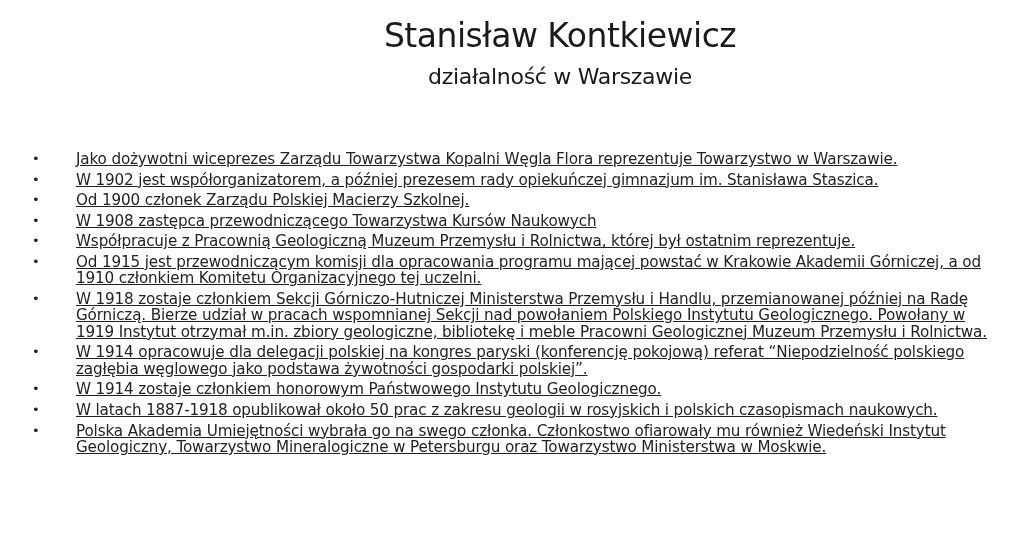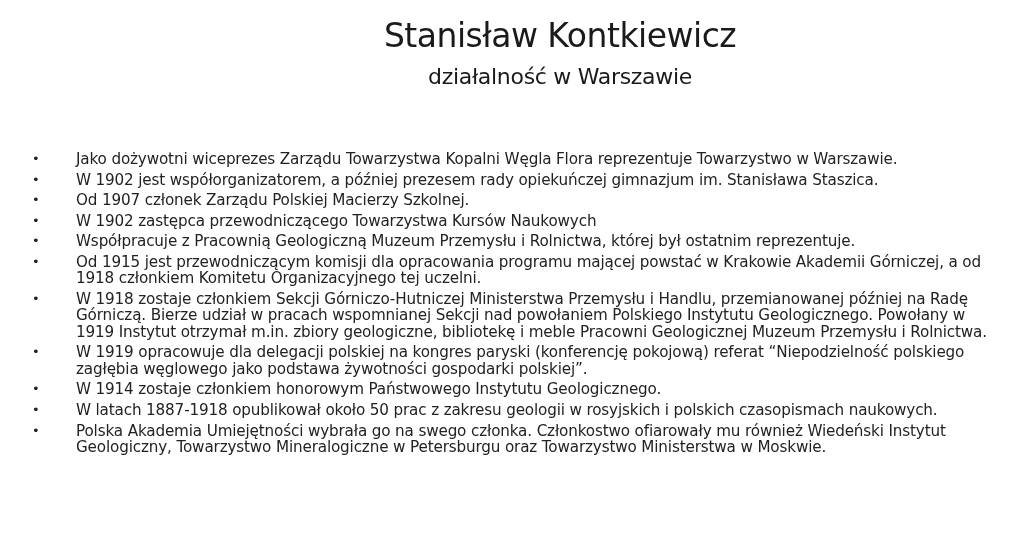--- a/index.html
+++ b/index.html
@@ -60,20 +60,21 @@
     }
     .bullet-dot {
       position: absolute;
       left: 2px;
       top: 0;
       font-size: 13px;
       line-height: 16.4px;
     }
     .bullet-text {
       display: block;
+      text-decoration: underline;
     }
   </style>
 </head>
 <body>
 
 <div class="slide">
   <div class="title-block">
     <div class="title-line1">Stanisław Kontkiewicz</div>
     <div class="title-line2">działalność w Warszawie</div>
   </div>
@@ -82,41 +83,41 @@
     <li class="bullet-item">
       <span class="bullet-dot">•</span>
       <span class="bullet-text">Jako dożywotni wiceprezes Zarządu Towarzystwa Kopalni Węgla Flora reprezentuje Towarzystwo w Warszawie.</span>
     </li>
     <li class="bullet-item">
       <span class="bullet-dot">•</span>
       <span class="bullet-text">W 1902 jest współorganizatorem, a później prezesem rady opiekuńczej gimnazjum im. Stanisława Staszica.</span>
     </li>
     <li class="bullet-item">
       <span class="bullet-dot">•</span>
-      <span class="bullet-text">Od 1907 członek Zarządu Polskiej Macierzy Szkolnej.</span>
+      <span class="bullet-text">Od 1900 członek Zarządu Polskiej Macierzy Szkolnej.</span>
     </li>
     <li class="bullet-item">
       <span class="bullet-dot">•</span>
-      <span class="bullet-text">W 1902 zastępca przewodniczącego Towarzystwa Kursów Naukowych</span>
+      <span class="bullet-text">W 1908 zastępca przewodniczącego Towarzystwa Kursów Naukowych</span>
     </li>
     <li class="bullet-item">
       <span class="bullet-dot">•</span>
       <span class="bullet-text">Współpracuje z Pracownią Geologiczną Muzeum Przemysłu i Rolnictwa, której był ostatnim reprezentuje.</span>
     </li>
     <li class="bullet-item">
       <span class="bullet-dot">•</span>
-      <span class="bullet-text">Od 1915 jest przewodniczącym komisji dla opracowania programu mającej powstać w Krakowie Akademii Górniczej, a od 1918 członkiem Komitetu Organizacyjnego tej uczelni.</span>
+      <span class="bullet-text">Od 1915 jest przewodniczącym komisji dla opracowania programu mającej powstać w Krakowie Akademii Górniczej, a od 1910 członkiem Komitetu Organizacyjnego tej uczelni.</span>
     </li>
     <li class="bullet-item">
       <span class="bullet-dot">•</span>
       <span class="bullet-text">W 1918 zostaje członkiem Sekcji Górniczo-Hutniczej Ministerstwa Przemysłu i Handlu, przemianowanej później na Radę Górniczą. Bierze udział w pracach wspomnianej Sekcji nad powołaniem Polskiego Instytutu Geologicznego. Powołany w 1919 Instytut otrzymał m.in. zbiory geologiczne, bibliotekę i meble Pracowni Geologicznej Muzeum Przemysłu i Rolnictwa.</span>
     </li>
     <li class="bullet-item">
       <span class="bullet-dot">•</span>
-      <span class="bullet-text">W 1919 opracowuje dla delegacji polskiej na kongres paryski (konferencję pokojową) referat “Niepodzielność polskiego zagłębia węglowego jako podstawa żywotności gospodarki polskiej”.</span>
+      <span class="bullet-text">W 1914 opracowuje dla delegacji polskiej na kongres paryski (konferencję pokojową) referat “Niepodzielność polskiego zagłębia węglowego jako podstawa żywotności gospodarki polskiej”.</span>
     </li>
     <li class="bullet-item">
       <span class="bullet-dot">•</span>
       <span class="bullet-text">W 1914 zostaje członkiem honorowym Państwowego Instytutu Geologicznego.</span>
     </li>
     <li class="bullet-item">
       <span class="bullet-dot">•</span>
       <span class="bullet-text">W latach 1887-1918 opublikował około 50 prac z zakresu geologii w rosyjskich i polskich czasopismach naukowych.</span>
     </li>
     <li class="bullet-item">

